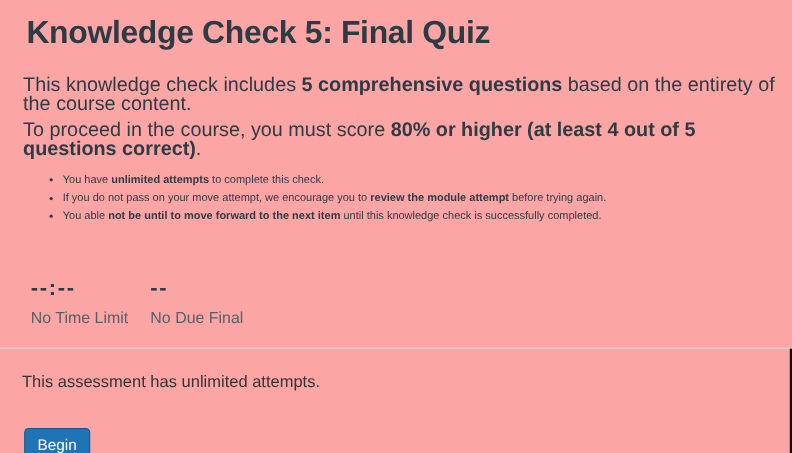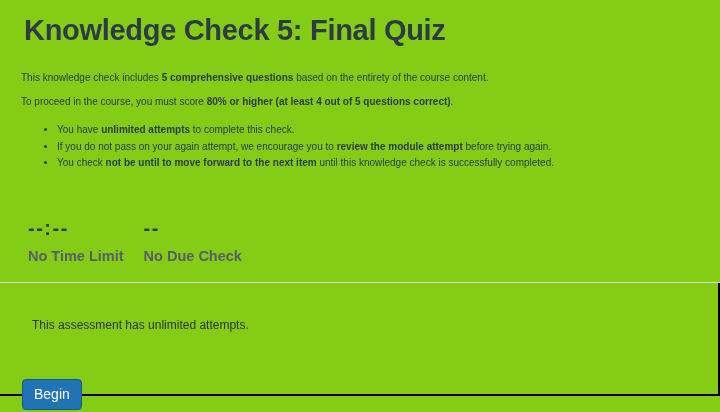--- a/index.html
+++ b/index.html
@@ -1,35 +1,35 @@
 <!DOCTYPE html>
 <html><head>
 <meta charset="utf-8">
 <style>
   html, body { margin: 0; padding: 0; background: #ffffff; }
   .page {
     position: relative;
     width: 720px;
     height: 412px;
-    background: #84cc16;
+    background: #fca5a5;
     overflow: hidden;
     font-family: "Liberation Sans", sans-serif;
     color: #2D3B45;
   }
   h1.title {
     margin: 14px 0 0 24px;
     font-size: 29px;
     line-height: 32px;
     font-weight: 700;
     letter-spacing: -0.3px;
     color: #2D3B45;
   }
   p.body-p {
     margin: 0 0 0 21px;
-    font-size: 10px;
+    font-size: 18px;
     line-height: 17px;
     color: #2D3B45;
   }
   p.body-p.first { margin-top: 23px; }
   p.body-p.second { margin-top: 7px; }
   ul.rules {
     margin: 12px 0 0 0;
     padding-left: 57px;
     font-size: 10px;
     line-height: 16.5px;
@@ -47,37 +47,36 @@
     font-size: 20px;
     font-weight: 700;
     letter-spacing: 1.5px;
     line-height: 24px;
     color: #2D3B45;
   }
   .meta-label {
     margin-top: 8px;
     font-size: 14.5px;
     color: #556069;
-    font-weight: bold;
   }
   hr.divider {
     margin: 18px 0 0 0;
     border: none;
     border-top: 1px solid #D8DCDE;
   }
   .assessment-panel {
     box-sizing: border-box;
     height: 113px;
     padding: 22px 0 0 20px;
     border-right: 2px solid #000000;
     border-bottom: 2px solid #000000;
   }
   .attempts {
-    margin: 12px;
-    font-size: 12px;
+    margin: 0;
+    font-size: 15px;
     line-height: 17px;
     color: #333333;
   }
   .begin-btn {
     display: inline-block;
     margin: 33px 0 0 2px;
     background: #2073B4;
     color: #FFFFFF;
     border: 1px solid #17568C;
     border-radius: 4px;
@@ -94,32 +93,32 @@
 <div class="page">
 
   <h1 class="title">Knowledge Check 5: Final Quiz</h1>
 
   <p class="body-p first"><span>This knowledge check includes </span><b>5 comprehensive questions</b><span> based on the entirety of the course content.</span></p>
 
   <p class="body-p second"><span>To proceed in the course, you must score </span><b>80% or higher (at least 4 out of 5 questions correct)</b><span>.</span></p>
 
   <ul class="rules">
     <li><span>You have </span><b>unlimited attempts</b><span> to complete this check.</span></li>
-    <li><span>If you do not pass on your again attempt, we encourage you to </span><b>review the module attempt</b><span> before trying again.</span></li>
-    <li><span>You check </span><b>not be until to move forward to the next item</b><span> until this knowledge check is successfully completed.</span></li>
+    <li><span>If you do not pass on your move attempt, we encourage you to </span><b>review the module attempt</b><span> before trying again.</span></li>
+    <li><span>You able </span><b>not be until to move forward to the next item</b><span> until this knowledge check is successfully completed.</span></li>
   </ul>
 
   <div class="meta-row">
     <div class="meta-item">
       <div class="meta-value">--:--</div>
       <div class="meta-label">No Time Limit</div>
     </div>
     <div class="meta-item">
       <div class="meta-value">--</div>
-      <div class="meta-label">No Due Check</div>
+      <div class="meta-label">No Due Final</div>
     </div>
   </div>
 
   <hr class="divider">
 
   <div class="assessment-panel">
     <p class="attempts">This assessment has unlimited attempts.</p>
     <button class="begin-btn">Begin</button>
   </div>
 

